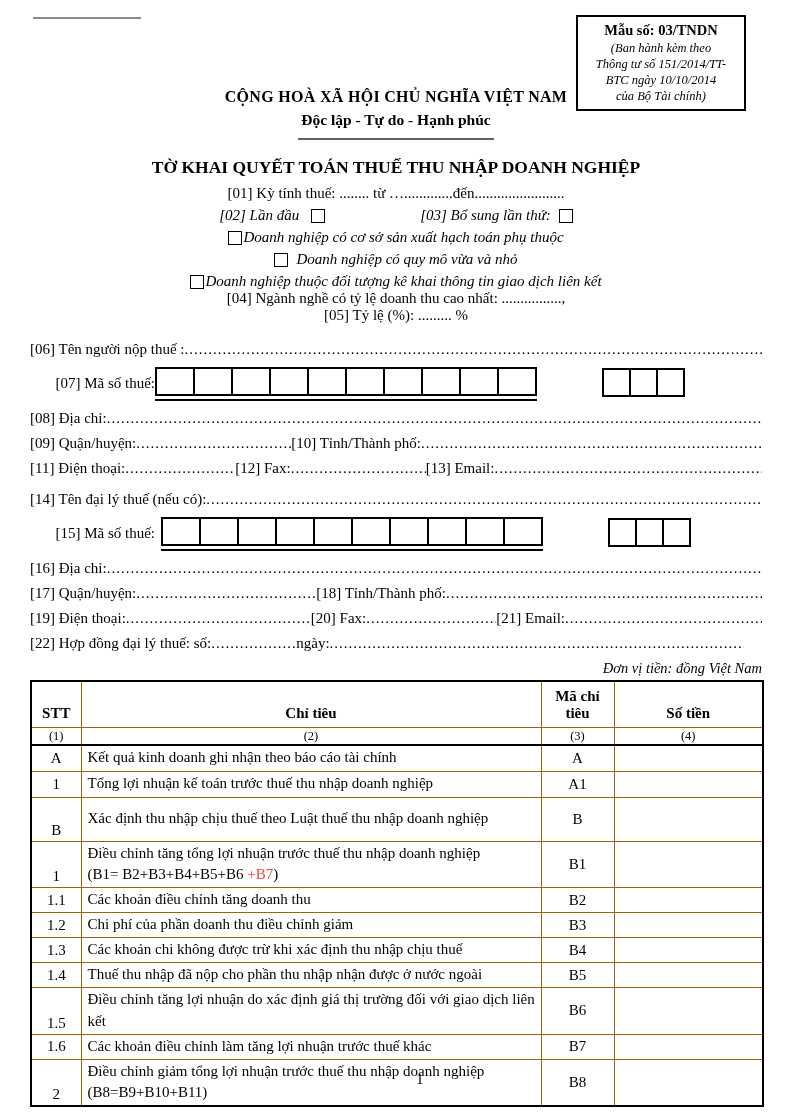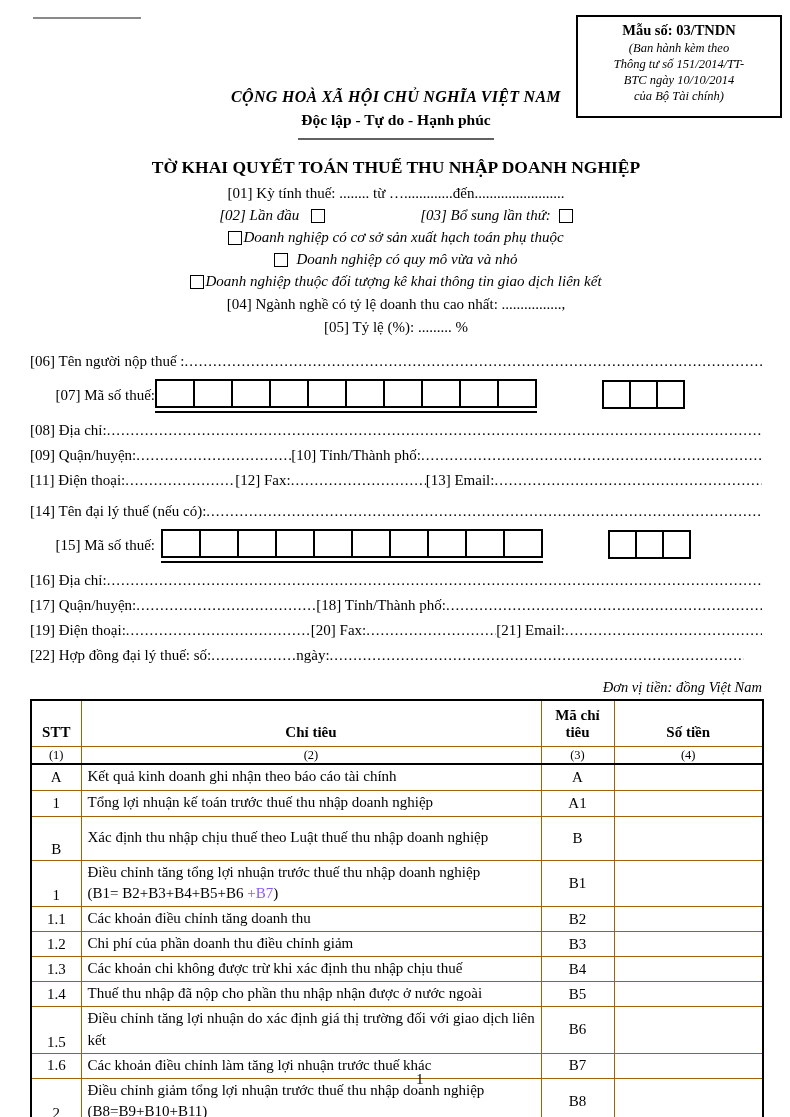--- a/index.html
+++ b/index.html
@@ -8,35 +8,35 @@
     position:relative; width:790px; height:1117px; overflow:hidden;
     background:#fff; color:#000;
     font-family:"Liberation Serif","DejaVu Serif",serif;
     font-size:15px;
     padding:0 28px 0 30px;
   }
   .artifact-line { position:absolute; left:33px; top:17px; width:108px; height:2px; background:#8a8a8a; }
 
   
   .form-box {
-    position:absolute; left:576px; top:15px; width:206px;
-    border:2px solid #000; text-align:center; padding:4px 3px 12px 3px;
+    position:absolute; left:576px; top:15px; width:170px;
+    border:2px solid #000; text-align:center; padding:4px 3px 5px 3px;
     line-height:1.28;
   }
   .form-box .fb-title { font-weight:bold; font-size:14.5px; }
   .form-box .fb-line { font-style:italic; font-size:12.5px; }
 
   .nat-header { text-align:center; padding-top:88px; }
-  .country { font-weight:bold; font-size:16px; letter-spacing:.3px;font-style:italic; }
+  .country { font-weight:bold; font-size:16px; letter-spacing:.3px; }
   .motto { font-weight:bold; font-size:15.5px; margin-top:5px; }
   .sep { width:196px; height:2px; background:#616161; margin:9px auto 0 auto; }
 
   .main-title { text-align:center; font-weight:bold; font-size:17.5px; margin-top:17px; }
 
-  .center-line { display:flex; justify-content:center; align-items:center; margin-top:6px; }
+  .center-line { display:flex; justify-content:center; align-items:center; }
   .line01 { text-align:center; margin-top:7px; font-size:15px; }
   .b { font-weight:normal; }
 
   .cb { display:inline-block; width:14px; height:14px; border:1.6px solid #000; background:#fff; flex:0 0 auto; }
   .gap12 { width:12px; } .gap8 { width:8px; } .gap95 { width:95px; } .gap0 { width:1px; }
   .cbrow { margin-top:5px;font-style:italic; }
 
   .fields { margin-top:13px; }
   .line { display:flex; align-items:baseline; line-height:25px; white-space:nowrap; }
   .line .lbl { flex:0 0 auto; }
@@ -51,36 +51,36 @@
   .mst-label { flex:0 0 125px;text-align:right; }
   .cells { display:inline-flex; padding-bottom:3px; border-bottom:2px solid #000; }
   .cells.nounder { border-bottom:none; padding-bottom:3px; }
   .cell { width:40px; height:29px; border:2px solid #000; margin-left:-2px; background:#fff; }
   .cell:first-child { margin-left:0; }
   .g-branch { margin-left:65px; }
   .g-branch .cell { width:29px; }
   .ml6 { margin-left:6px; }
   .mt6 { margin-top:6px; }
 
-  .currency { text-align:right; font-style:italic; font-size:14.5px; margin-top:11px; }
+  .currency { text-align:right; font-style:italic; font-size:14.5px; margin-top:4px; }
 
   table.main { border-collapse:collapse; width:732px; margin-top:3px; table-layout:fixed; }
   table.main col.c1 { width:50px; } table.main col.c2 { width:460px; }
   table.main col.c3 { width:73px; } table.main col.c4 { width:149px; }
   table.main { border:2px solid #000; }
   table.main td, table.main th { border:1px solid #a16207; font-size:15px; vertical-align:middle; }
   tr.thead { height:46px; }
   tr.thead th { font-weight:bold; text-align:center; vertical-align:bottom; padding-bottom:4px; line-height:1.15; }
   tr.tsub { height:18px; }
   tr.tsub td { text-align:center; font-size:12.5px; border-bottom:2px solid #000; line-height:1; }
   td.c-stt { text-align:center; }
   td.c-stt.vb { vertical-align:bottom; padding-bottom:2px; }
   td.c-label { padding:1px 4px 1px 6px; white-space:normal; line-height:1.45; }
   td.c-code { text-align:center; }
-  .red { color:#8b5cf6; }
+  .red { color:#ef4444; }
 
   .page-num { position:absolute; left:416px; top:1071px; font-size:15px; }
 </style>
 </head>
 <body>
 
 <div class="page">
 
   <div class="artifact-line"></div>
 

